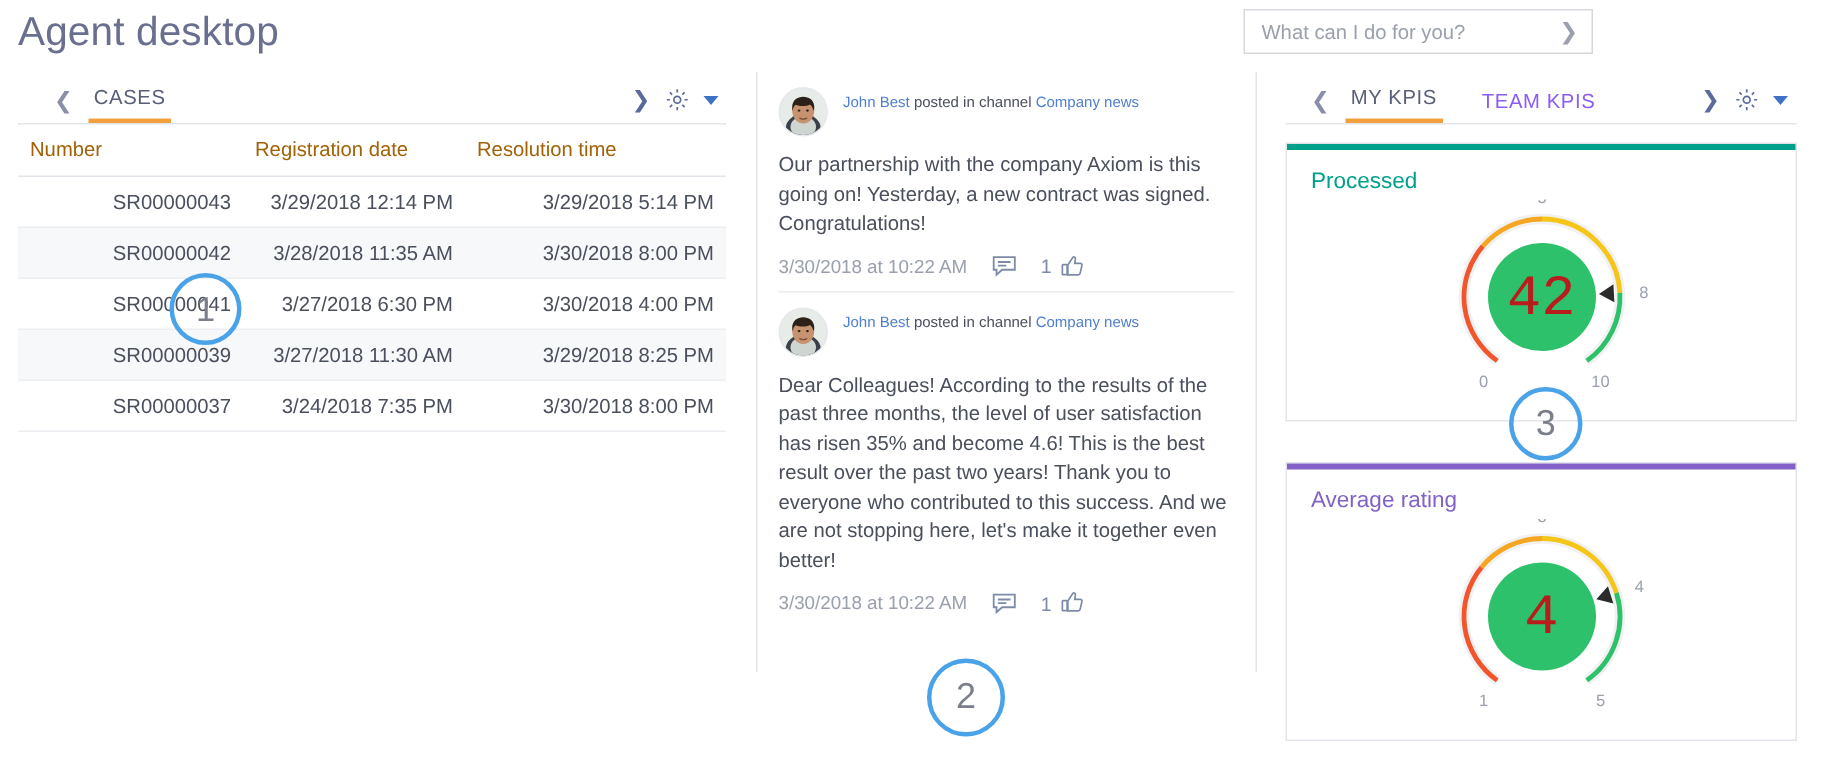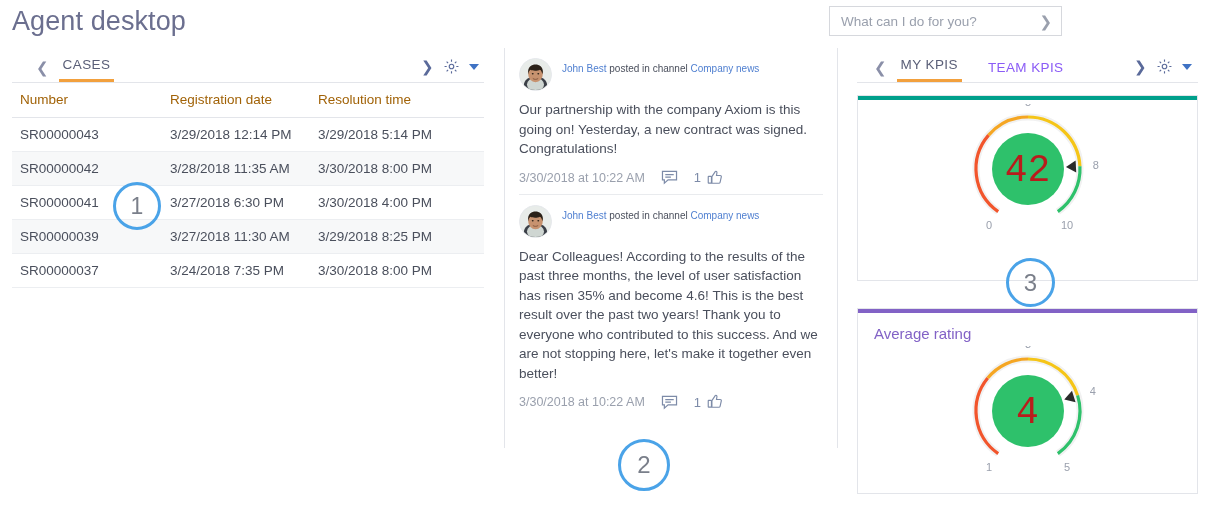--- a/index.html
+++ b/index.html
@@ -46,21 +46,21 @@
 
   
   .cases-table { position: absolute; left: 12px; top: 88px; width: 472px; }
   .cases-table table { border-collapse: collapse; width: 100%; font-size: 13.5px; }
   .cases-table th {
     text-align: left; font-weight: 400; color: #a16207; font-size: 13.5px;
     padding: 4px 8px 10px 8px; border-bottom: 1px solid #e3e5ea;
   }
   .cases-table td {
     padding: 9px 8px; color: #4a4f5c; font-size: 13.5px;
-    border-bottom: 1px solid #eceef1; white-space: nowrap;
+    border-bottom: 1px solid #eceef1; white-space: nowrap; text-align: right;
   }
   .cases-table tbody tr:nth-child(even) { background: #f7f8f9; }
   .col-num { width: 150px; }
   .col-reg { width: 148px; }
 
   
   .feed {
     position: absolute; left: 504px; top: 48px; width: 334px; height: 400px;
     border-left: 1px solid #e3e5ea; border-right: 1px solid #e3e5ea;
     padding: 0 14px;
@@ -279,20 +279,21 @@
         <circle cx="12" cy="12" r="3.2"></circle>
         <path d="M12 2.2v3M12 18.8v3M2.2 12h3M18.8 12h3M5.1 5.1l2.1 2.1M16.8 16.8l2.1 2.1M18.9 5.1l-2.1 2.1M7.2 16.8l-2.1 2.1"></path>
       </svg>
     </span>
     <span class="caret-down"></span>
   </div>
 
   <div id="kpi-cards">
       <div class="kpi-card" style="top: 95px; height: 186px;">
         <div class="kpi-top" style="background:#00a08b"></div>
+        <div class="kpi-title" style="color:#00a08b">Processed</div>
         <div class="gauge-wrap">
           <div class="gauge">
             <svg width="150" height="130" viewBox="0 0 150 130">
               <path d="M45.17 107.60 A52 52 0 1 1 104.83 107.60" stroke="#f1f1f1" stroke-width="7" fill="none" stroke-linecap="butt"></path>
               <path d="M45.17 107.60 A52 52 0 0 1 35.58 31.09" stroke="#f2552c" stroke-width="3.2" fill="none" stroke-linecap="butt"></path>
               <path d="M35.58 31.09 A52 52 0 0 1 75.00 13.00" stroke="#f5a623" stroke-width="3.2" fill="none" stroke-linecap="butt"></path>
               <path d="M75.00 13.00 A52 52 0 0 1 126.93 62.28" stroke="#f5c518" stroke-width="3.2" fill="none" stroke-linecap="butt"></path>
               <path d="M126.93 62.28 A52 52 0 0 1 104.83 107.60" stroke="#2ec16b" stroke-width="3.2" fill="none" stroke-linecap="butt"></path>
               <circle cx="75" cy="65" r="36" fill="#2ec16b"></circle>
               <g transform="translate(117.94,62.75) rotate(447)">

